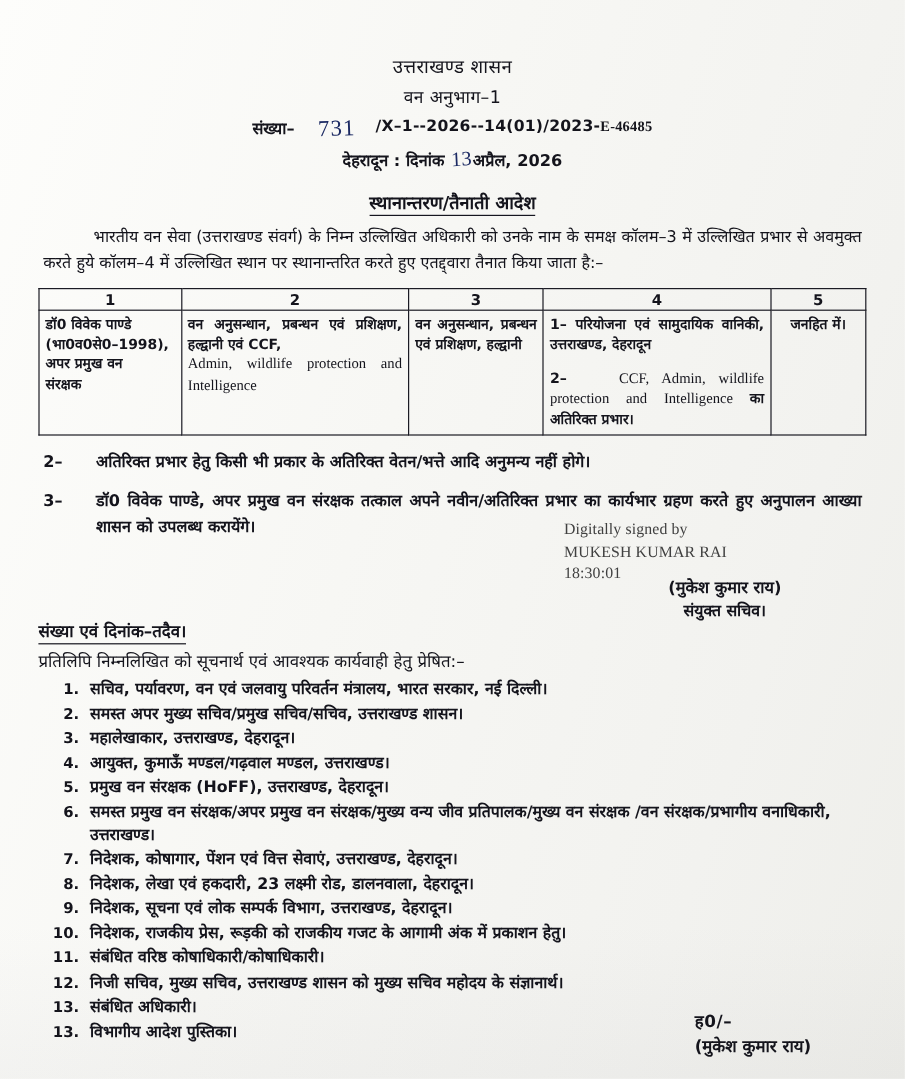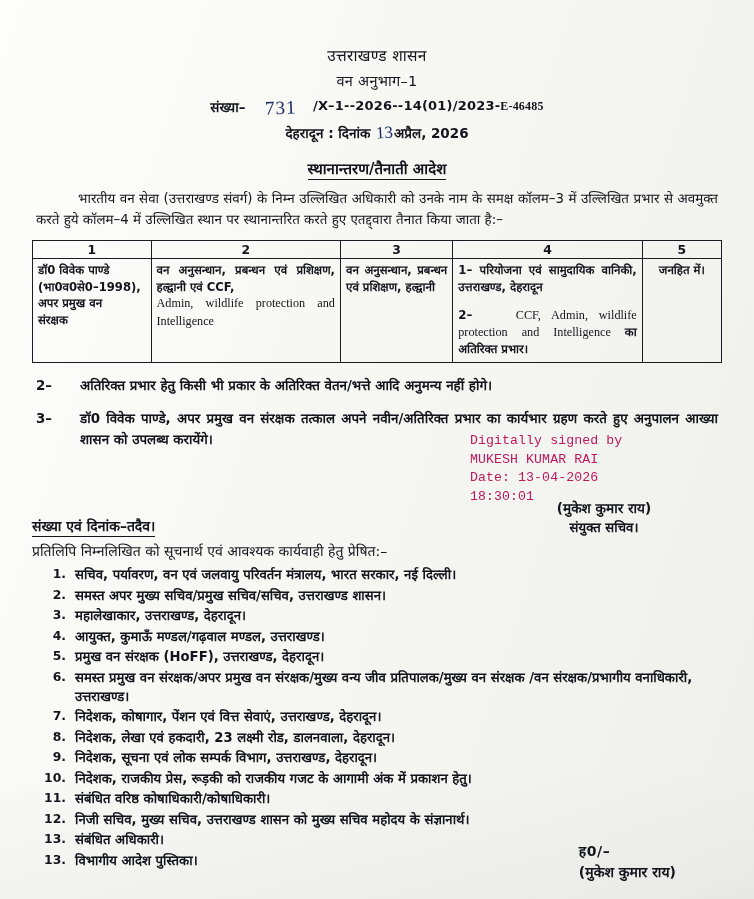--- a/index.html
+++ b/index.html
@@ -174,24 +174,24 @@
   .clause .t { flex: 1; text-align: justify; }
 
   
   .sigwrap {
     position: absolute;
     right: 34px;
     top: 432px;
     width: 250px;
   }
   .digsig {
-    font-family: Liberation Mono, monospace;
+    font-family: Liberation Serif, serif;
     font-size: 13.2px;
     line-height: 1.42;
-    color: #be185d;
+    color: #404040;
     letter-spacing: .1px;
   }
   .digsig .t4 { position: relative; }
   .sig-name {
     margin-top: -9px;
     text-align: center;
     font-family: "DejaVu Sans", sans-serif;
     font-weight: 700;
     font-size: 13.6px;
     padding-left: 18px;
@@ -340,21 +340,20 @@
     <div class="n">3–</div>
     <div class="t">डॉ0 विवेक पाण्डे, अपर प्रमुख वन संरक्षक तत्काल अपने नवीन/अतिरिक्त प्रभार का कार्यभार ग्रहण करते हुए अनुपालन आख्या शासन को उपलब्ध करायेंगे।</div>
   </div>
 
 </div>
 
 <div class="sigwrap">
   <div class="digsig">
     <div>Digitally signed by</div>
     <div>MUKESH KUMAR RAI</div>
-    <div>Date: 13-04-2026</div>
     <div class="t4">18:30:01</div>
   </div>
   <div class="sig-name">(मुकेश कुमार राय)</div>
   <div class="sig-desig">संयुक्त सचिव।</div>
 </div>
 
 <div class="copysec">
   <div>
     <span class="copy-num">संख्या एवं दिनांक–तदैव।</span>
   </div>

